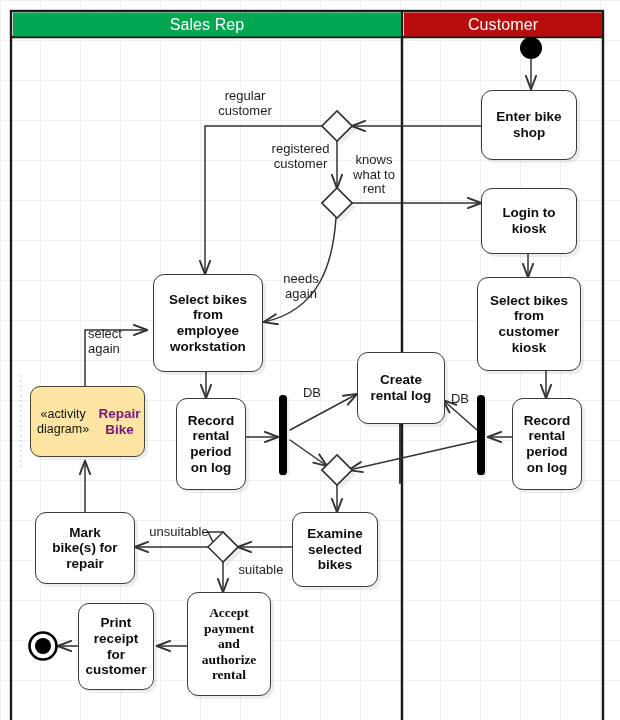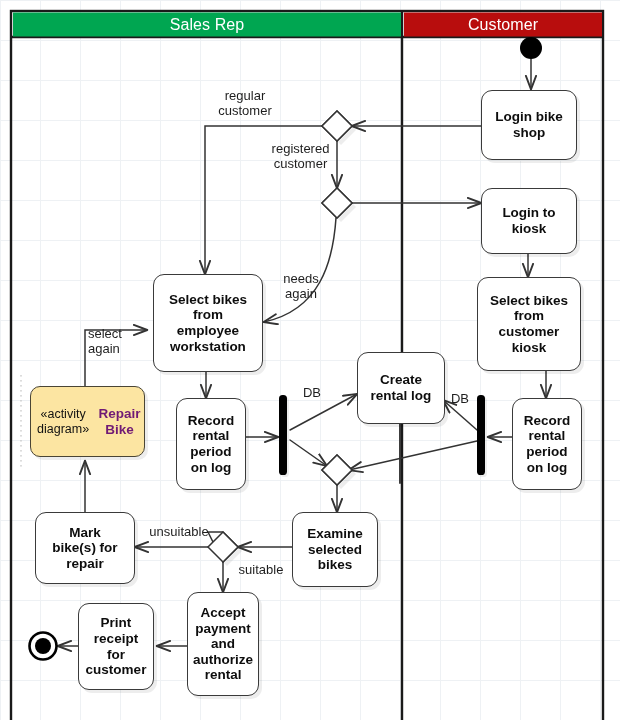--- a/index.html
+++ b/index.html
@@ -143,21 +143,21 @@
 
   <div class="lane-title" style="left:13px;top:12px;width:388px;height:25px;">
     <span>Sales Rep</span>
   </div>
   <div class="lane-title" style="left:404px;top:12px;width:198px;height:25px;">
     <span>Customer</span>
   </div>
 
   <div class="node" style="left:481px;top:90px;width:96px;height:70px;">
     <span>
-        <span>Login bike</span>
+        <span>Enter bike</span>
         <span>shop</span>
       </span>
   </div>
 
   <div class="node" style="left:481px;top:172px;width:96px;height:66px;margin-top:16px;">
     <span>
         <span>Login to</span>
         <span>kiosk</span>
       </span>
   </div>
@@ -219,21 +219,21 @@
   </div>
 
   <div class="node" style="left:292px;top:512px;width:86px;height:75px;">
     <span>
         <span>Examine</span>
         <span>selected</span>
         <span>bikes</span>
       </span>
   </div>
 
-  <div class="node" style="left:187px;top:592px;width:72px;height:104px;">
+  <div class="node" style="left:187px;top:592px;width:84px;height:104px;font-family:Liberation Serif, serif;">
     <span>
         <span>Accept</span>
         <span>payment</span>
         <span>and</span>
         <span>authorize</span>
         <span>rental</span>
       </span>
   </div>
 
   <div class="node" style="left:78px;top:603px;width:76px;height:87px;">
@@ -244,20 +244,23 @@
         <span>customer</span>
       </span>
   </div>
 
   <div class="edge-label" style="left:190px;top:89px;width:110px;">regular
 customer</div>
 
   <div class="edge-label" style="left:247px;top:142px;width:107px;">registered
 customer</div>
 
+  <div class="edge-label" style="left:344px;top:153px;width:60px;">knows
+what to
+rent</div>
 
   <div class="edge-label" style="left:273px;top:272px;width:56px;">needs
 again</div>
 
   <div class="edge-label l" style="left:88px;top:327px;width:58px;">select
 again</div>
 
   <div class="edge-label" style="left:299px;top:386px;width:26px;">DB</div>
 
   <div class="edge-label" style="left:447px;top:392px;width:26px;">DB</div>

